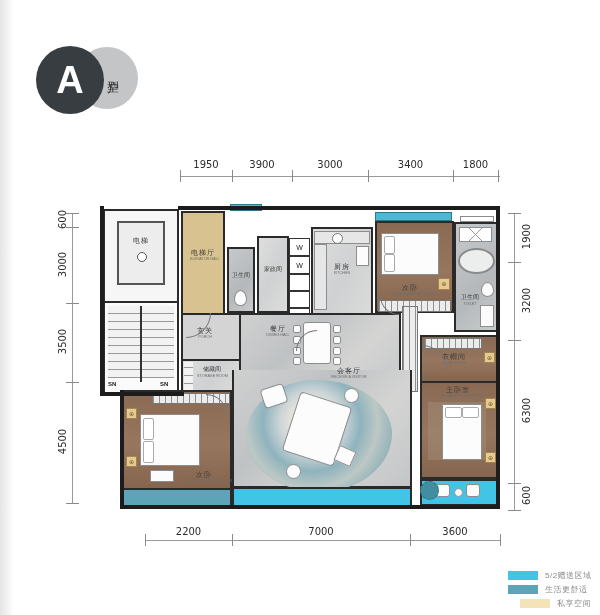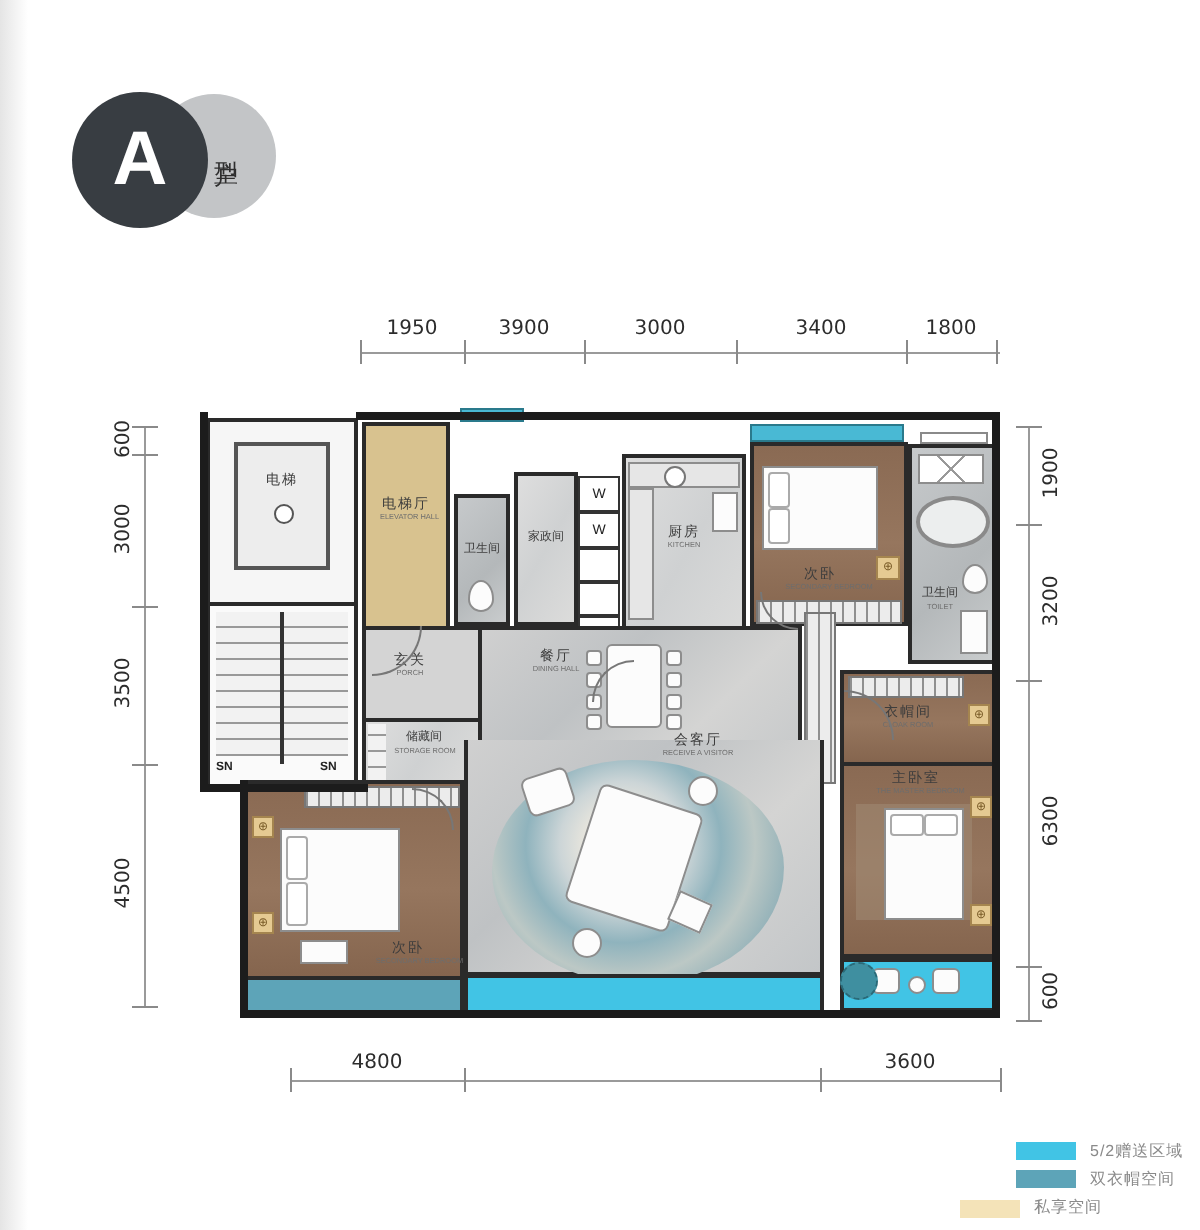--- a/index.html
+++ b/index.html
@@ -61,21 +61,22 @@
   <div class="dimlab" style="left:232px;top:159px;width:60px;">3900</div>
   <div class="dimlab" style="left:292px;top:159px;width:76px;">3000</div>
   <div class="dimlab" style="left:368px;top:159px;width:85px;">3400</div>
   <div class="dimlab" style="left:453px;top:159px;width:45px;">1800</div>
 
   <div class="dimline" style="left:145px;top:540px;width:355px;height:1px;"></div>
   <div class="tick" style="left:145px;top:534px;width:1px;height:12px;"></div>
   <div class="tick" style="left:232px;top:534px;width:1px;height:12px;"></div>
   <div class="tick" style="left:410px;top:534px;width:1px;height:12px;"></div>
   <div class="tick" style="left:500px;top:534px;width:1px;height:12px;"></div>
-  <div class="dimlab" style="left:145px;top:526px;width:87px;">4800</div>
+  <div class="dimlab" style="left:145px;top:526px;width:87px;">2200</div>
+  <div class="dimlab" style="left:232px;top:526px;width:178px;">7000</div>
   <div class="dimlab" style="left:410px;top:526px;width:90px;">3600</div>
 
   <div class="dimline" style="left:72px;top:213px;width:1px;height:290px;"></div>
   <div class="tick" style="left:66px;top:213px;width:13px;height:1px;"></div>
   <div class="tick" style="left:66px;top:227px;width:13px;height:1px;"></div>
   <div class="tick" style="left:66px;top:303px;width:13px;height:1px;"></div>
   <div class="tick" style="left:66px;top:382px;width:13px;height:1px;"></div>
   <div class="tick" style="left:66px;top:503px;width:13px;height:1px;"></div>
   <div class="dimlab vlab" style="left:42px;top:214px;">600</div>
   <div class="dimlab vlab" style="left:42px;top:259px;">3000</div>
@@ -264,20 +265,20 @@
   <div class="arc arc-tr" style="left:422px;top:345px;width:24px;height:24px;"></div>
   <div class="arc arc-tr" style="left:206px;top:394px;width:20px;height:20px;"></div>
 
 
   <div class="legend-row" style="left:508px;top:570px;">
     <span class="legend-swatch" style="background-color: rgb(65, 196, 229);"></span>
     <span class="legend-text">5/2赠送区域</span>
   </div>
   <div class="legend-row" style="left:508px;top:584px;">
     <span class="legend-swatch" style="background-color: rgb(93, 164, 184);"></span>
-    <span class="legend-text">双衣帽空间</span>
-  </div>
-  <div class="legend-row" style="left:480px;top:598px;align-items:flex-end;">
+    <span class="legend-text">生活更舒适</span>
+  </div>
+  <div class="legend-row" style="left:520px;top:598px;">
     <span class="legend-swatch" style="background-color: rgb(244, 227, 184);"></span>
     <span class="legend-text">私享空间</span>
   </div>
 
 </div>
 
 </body></html>

